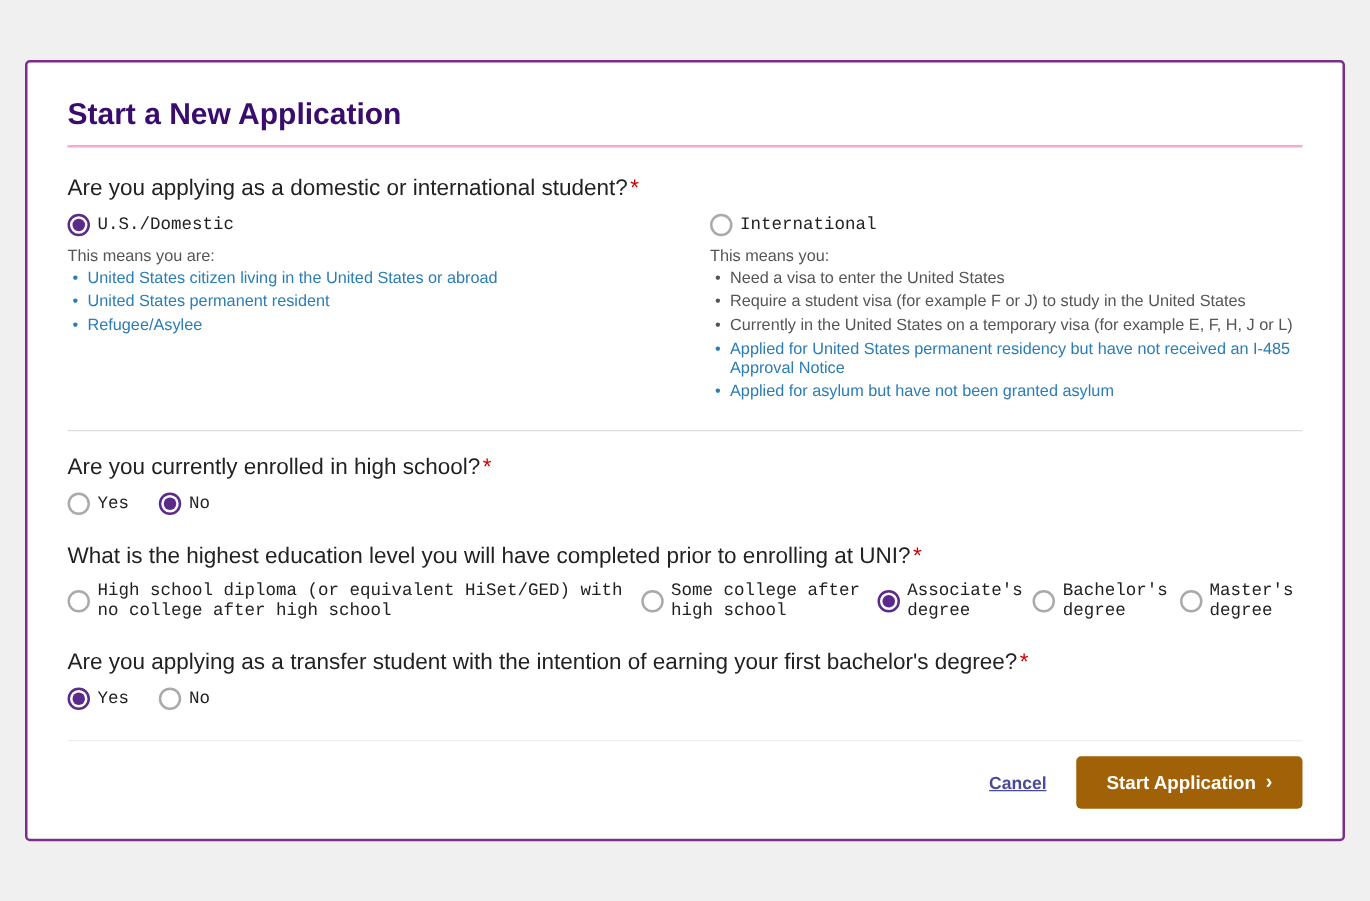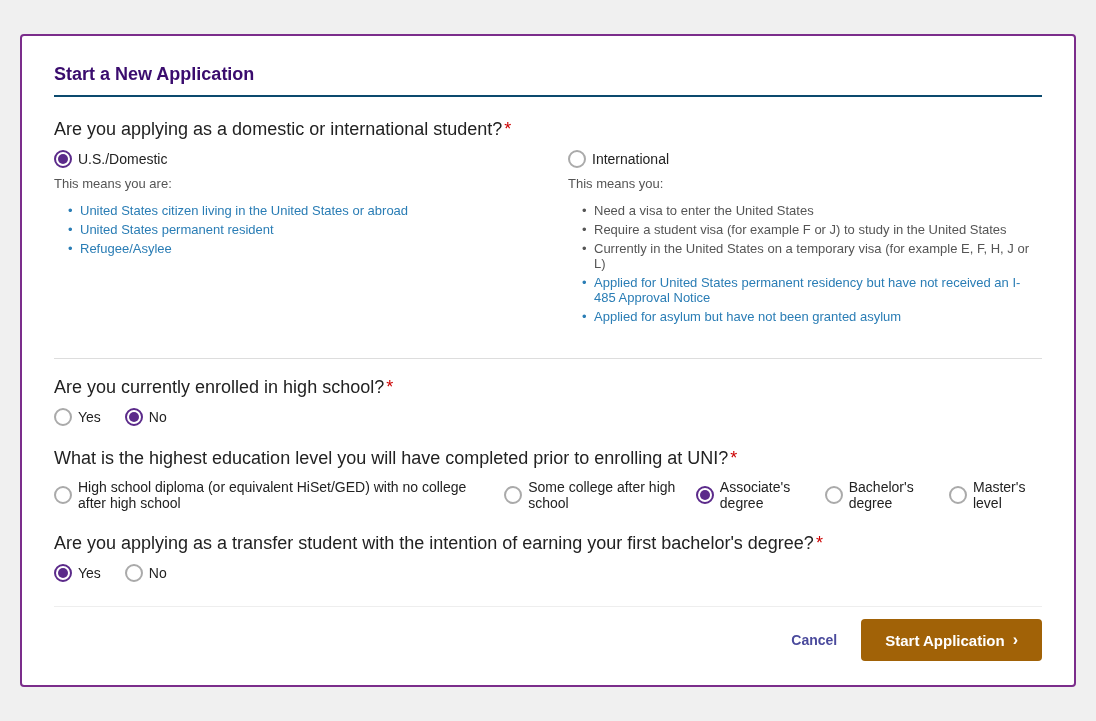--- a/index.html
+++ b/index.html
@@ -15,24 +15,24 @@
     .dialog {
       background: #fff;
       border: 2px solid #7b2d8b;
       border-radius: 4px;
       width: 1060px;
       max-width: 100%;
       padding: 28px 32px 24px 32px;
       position: relative;
     }
     .dialog-title {
-      font-size: 18px;
+      font-size: 24px;
       font-weight: bold;
       color: #3a0c6e;
-      border-bottom: 2px solid #0c4a6e;
+      border-bottom: 2px solid #f9a8d4;
       padding-bottom: 10px;
       margin-bottom: 22px;
     }
     .question-label {
       font-size: 18px;
       font-weight: normal;
       color: #222;
       margin-bottom: 10px;
     }
     .required {
@@ -77,21 +77,21 @@
       color: #222;
     }
     .means-heading {
       font-size: 13px;
       color: #555;
       margin: 8px 0 0 0;
     }
     .means-list {
       list-style: none;
       padding-left: 0;
-      margin: 10px;
+      margin: 0;
     }
     .means-list li {
       font-size: 13px;
       color: #2a7db5;
       padding: 2px 0 2px 16px;
       position: relative;
     }
     .means-list li::before {
       content: '•';
       position: absolute;
@@ -107,20 +107,21 @@
     .inline-radio-group {
       display: flex;
       gap: 24px;
       align-items: center;
       margin-top: 4px;
     }
     .radio-option {
       display: flex;
       align-items: center;
       gap: 6px;
+      font-family: Liberation Mono, monospace;
     }
     .vertical-radio-group {
       display: flex;
       gap: 8px;
       margin-top: 4px;
     }
     .footer {
       display: flex;
       justify-content: flex-end;
       align-items: center;
@@ -128,20 +129,21 @@
       margin-top: 24px;
       padding-top: 12px;
       border-top: 1px solid #eee;
     }
     .cancel-btn {
       background: none;
       border: none;
       color: #4a4a9c;
       font-size: 14px;
       font-weight: bold;
+      text-decoration: underline;
       cursor: pointer;
     }
     .start-btn {
       background: #a16207;
       color: #fff;
       border: none;
       border-radius: 4px;
       padding: 12px 24px;
       font-size: 15px;
       font-weight: bold;
@@ -235,21 +237,21 @@
       <div class="radio-option">
         <div class="radio-input checked"></div>
         <span class="radio-label">Associate's degree</span>
       </div>
       <div class="radio-option">
         <div class="radio-input"></div>
         <span class="radio-label">Bachelor's degree</span>
       </div>
       <div class="radio-option">
         <div class="radio-input"></div>
-        <span class="radio-label">Master's level</span>
+        <span class="radio-label">Master's degree</span>
       </div>
     </div>
   </div>
 
   <div class="question-block">
     <div class="question-label">
       <span>Are you applying as a transfer student with the intention of earning your first bachelor's degree?</span><span class="required">*</span>
     </div>
     <div class="inline-radio-group">
       <div class="radio-option">

